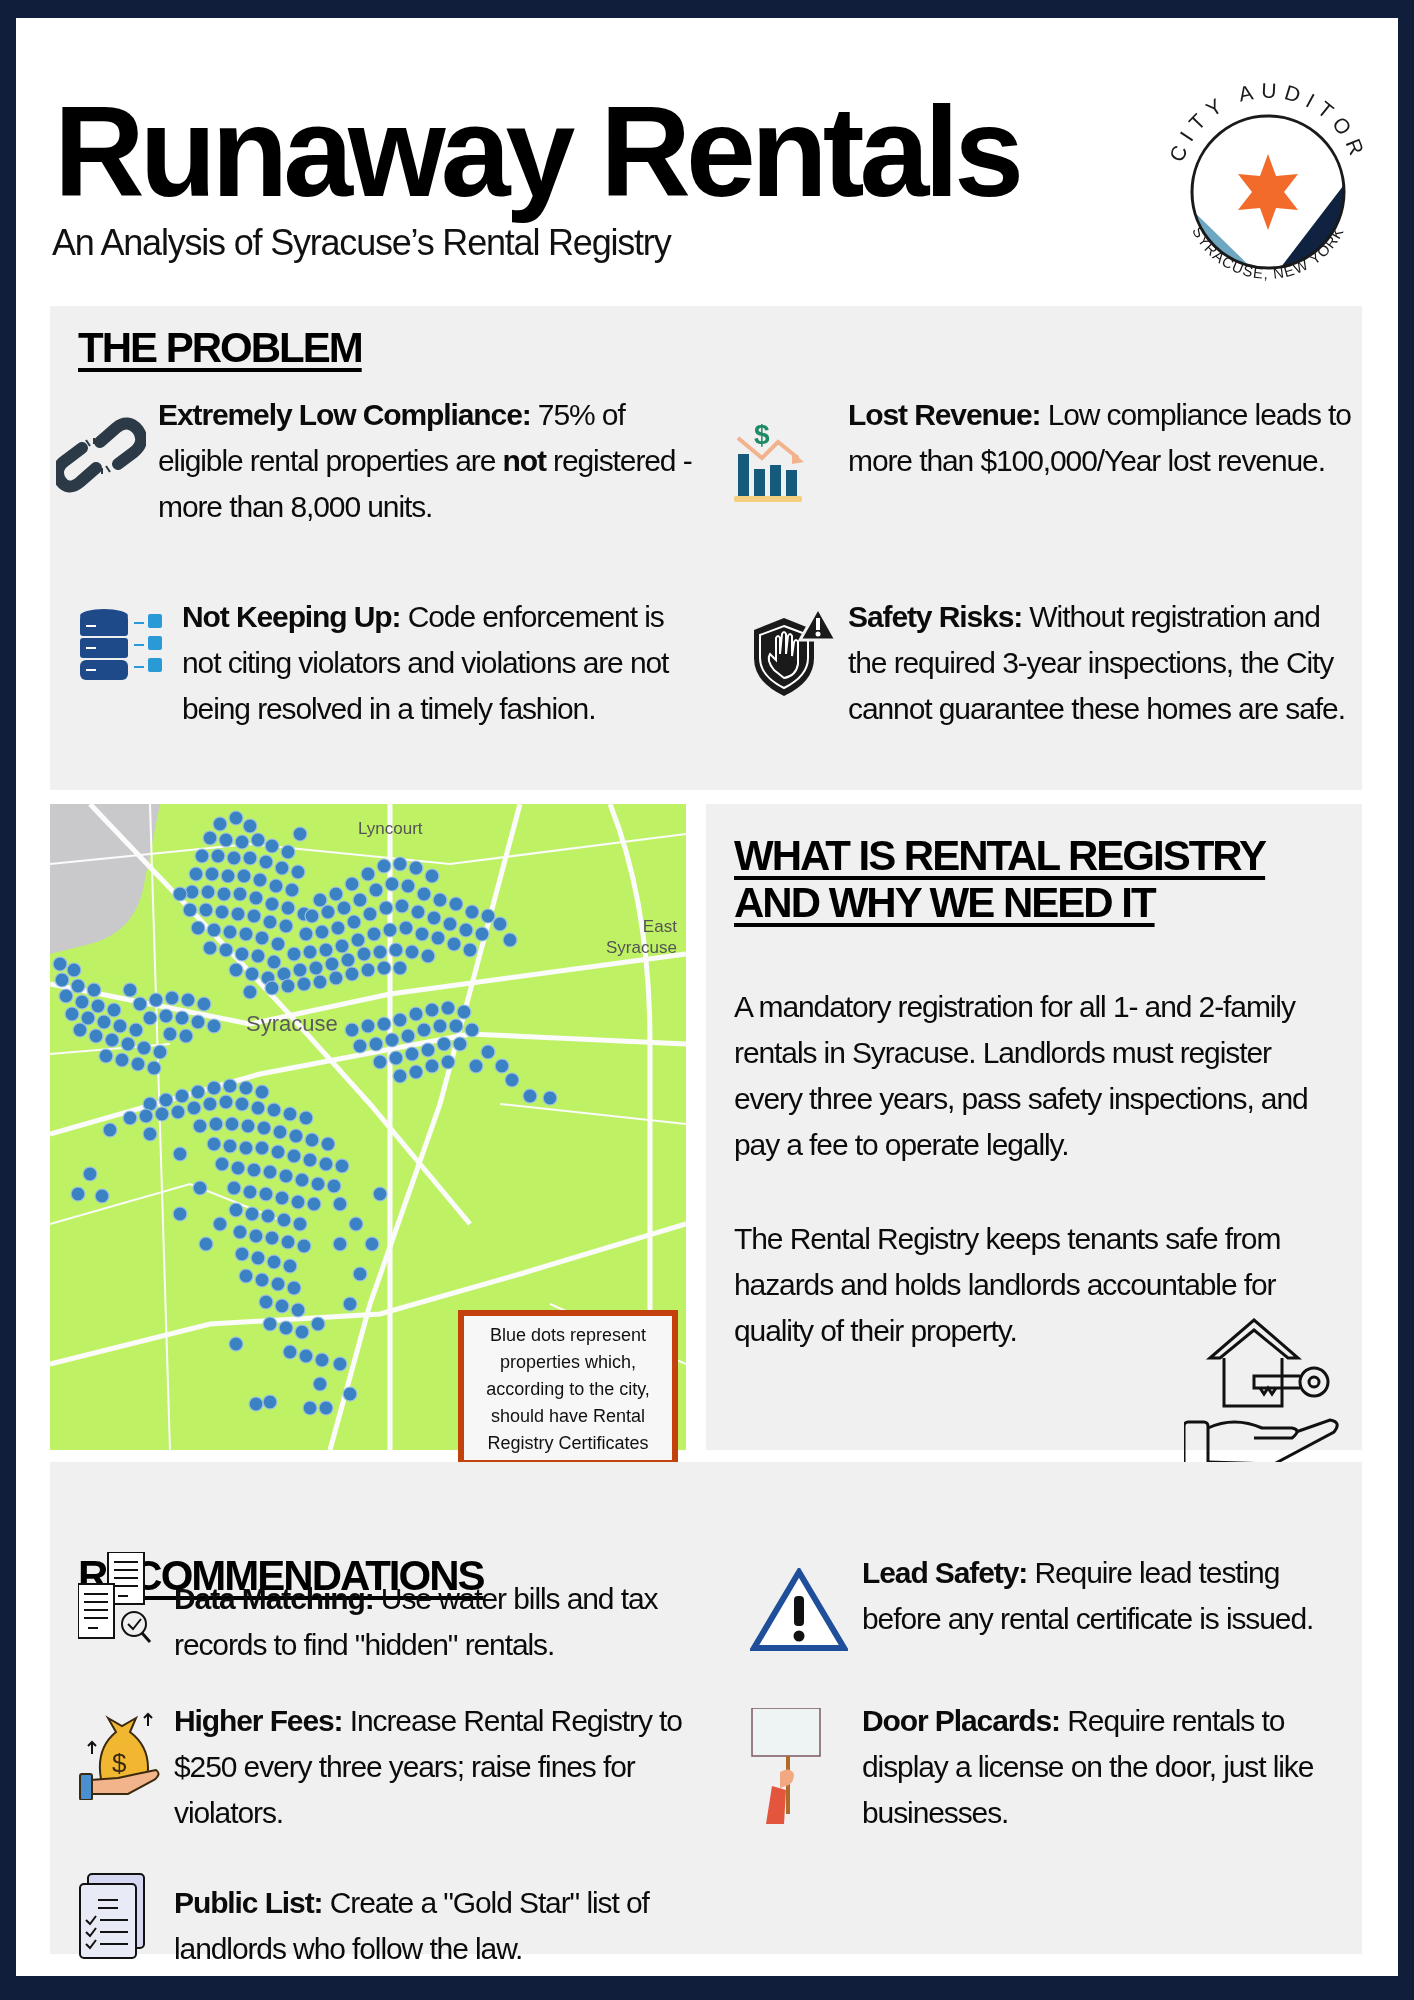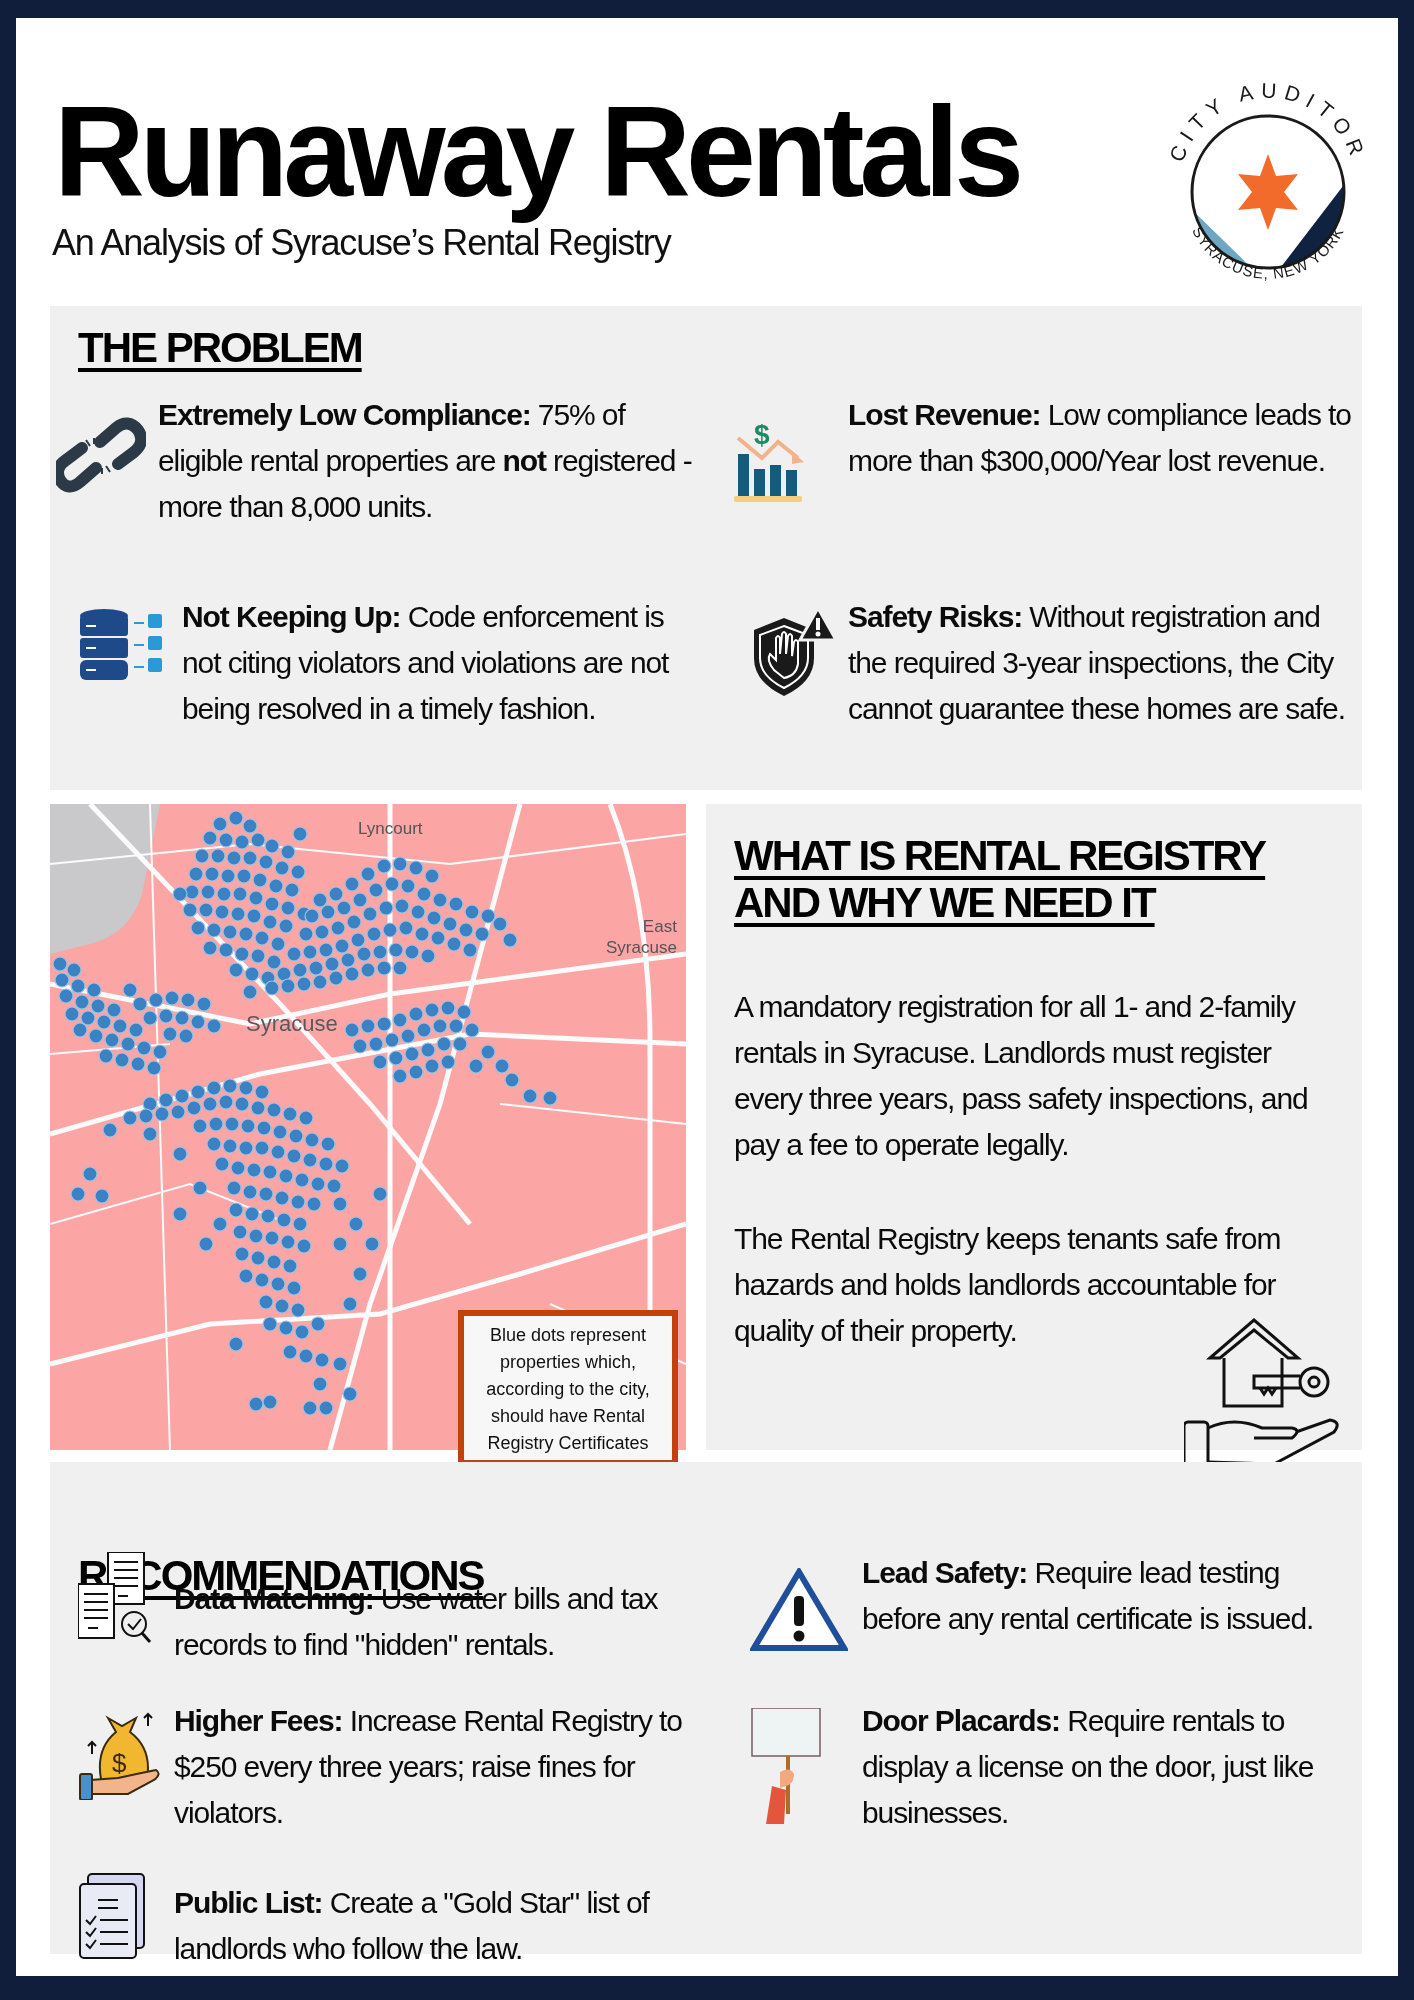--- a/index.html
+++ b/index.html
@@ -77,21 +77,21 @@
     position: absolute;
     font-size: 30px;
     line-height: 46px;
     letter-spacing: -1.1px;
     color: #0b0b0b;
   }
   .map {
     position: absolute;
     left: 34px; top: 786px;
     width: 636px; height: 646px;
-    background: #fca5a5;
+    background: #bef264;
     overflow: hidden;
   }
   .map svg { position: absolute; left: 0; top: 0; }
   .map-label {
     position: absolute;
     font-size: 17px;
     color: #555;
     line-height: 1.25;
     text-align: center;
   }
@@ -173,21 +173,21 @@
         <polyline points="6,24 30,44 46,28 66,44" fill="none" stroke="#f2b28c" stroke-width="4"></polyline>
         <polygon points="60,38 72,48 60,50" fill="#f2b28c"></polygon>
         <rect x="6" y="40" width="11" height="42" fill="#165a7e"></rect>
         <rect x="22" y="55" width="11" height="27" fill="#165a7e"></rect>
         <rect x="38" y="51" width="11" height="31" fill="#165a7e"></rect>
         <rect x="54" y="56" width="11" height="26" fill="#165a7e"></rect>
         <rect x="2" y="82" width="68" height="6" rx="2" fill="#f4cf7e"></rect>
       </svg>
     </span>
     <div class="text">
-      <b>Lost Revenue:</b><span> Low compliance leads to more than $300,000/Year lost revenue.</span>
+      <b>Lost Revenue:</b><span> Low compliance leads to more than $100,000/Year lost revenue.</span>
     </div>
   </div>
 
   <div class="item" style="left:62px; top:576px; width:620px;">
     <span class="icon" style="width:104px; height:100px; margin-top:14px;">
       <svg width="90" height="80" viewBox="0 0 90 80">
         <g fill="#1f4a8a">
           <ellipse cx="26" cy="8" rx="24" ry="7"></ellipse>
           <rect x="2" y="8" width="48" height="20" rx="3"></rect>
           <rect x="2" y="30" width="48" height="20" rx="3"></rect>

